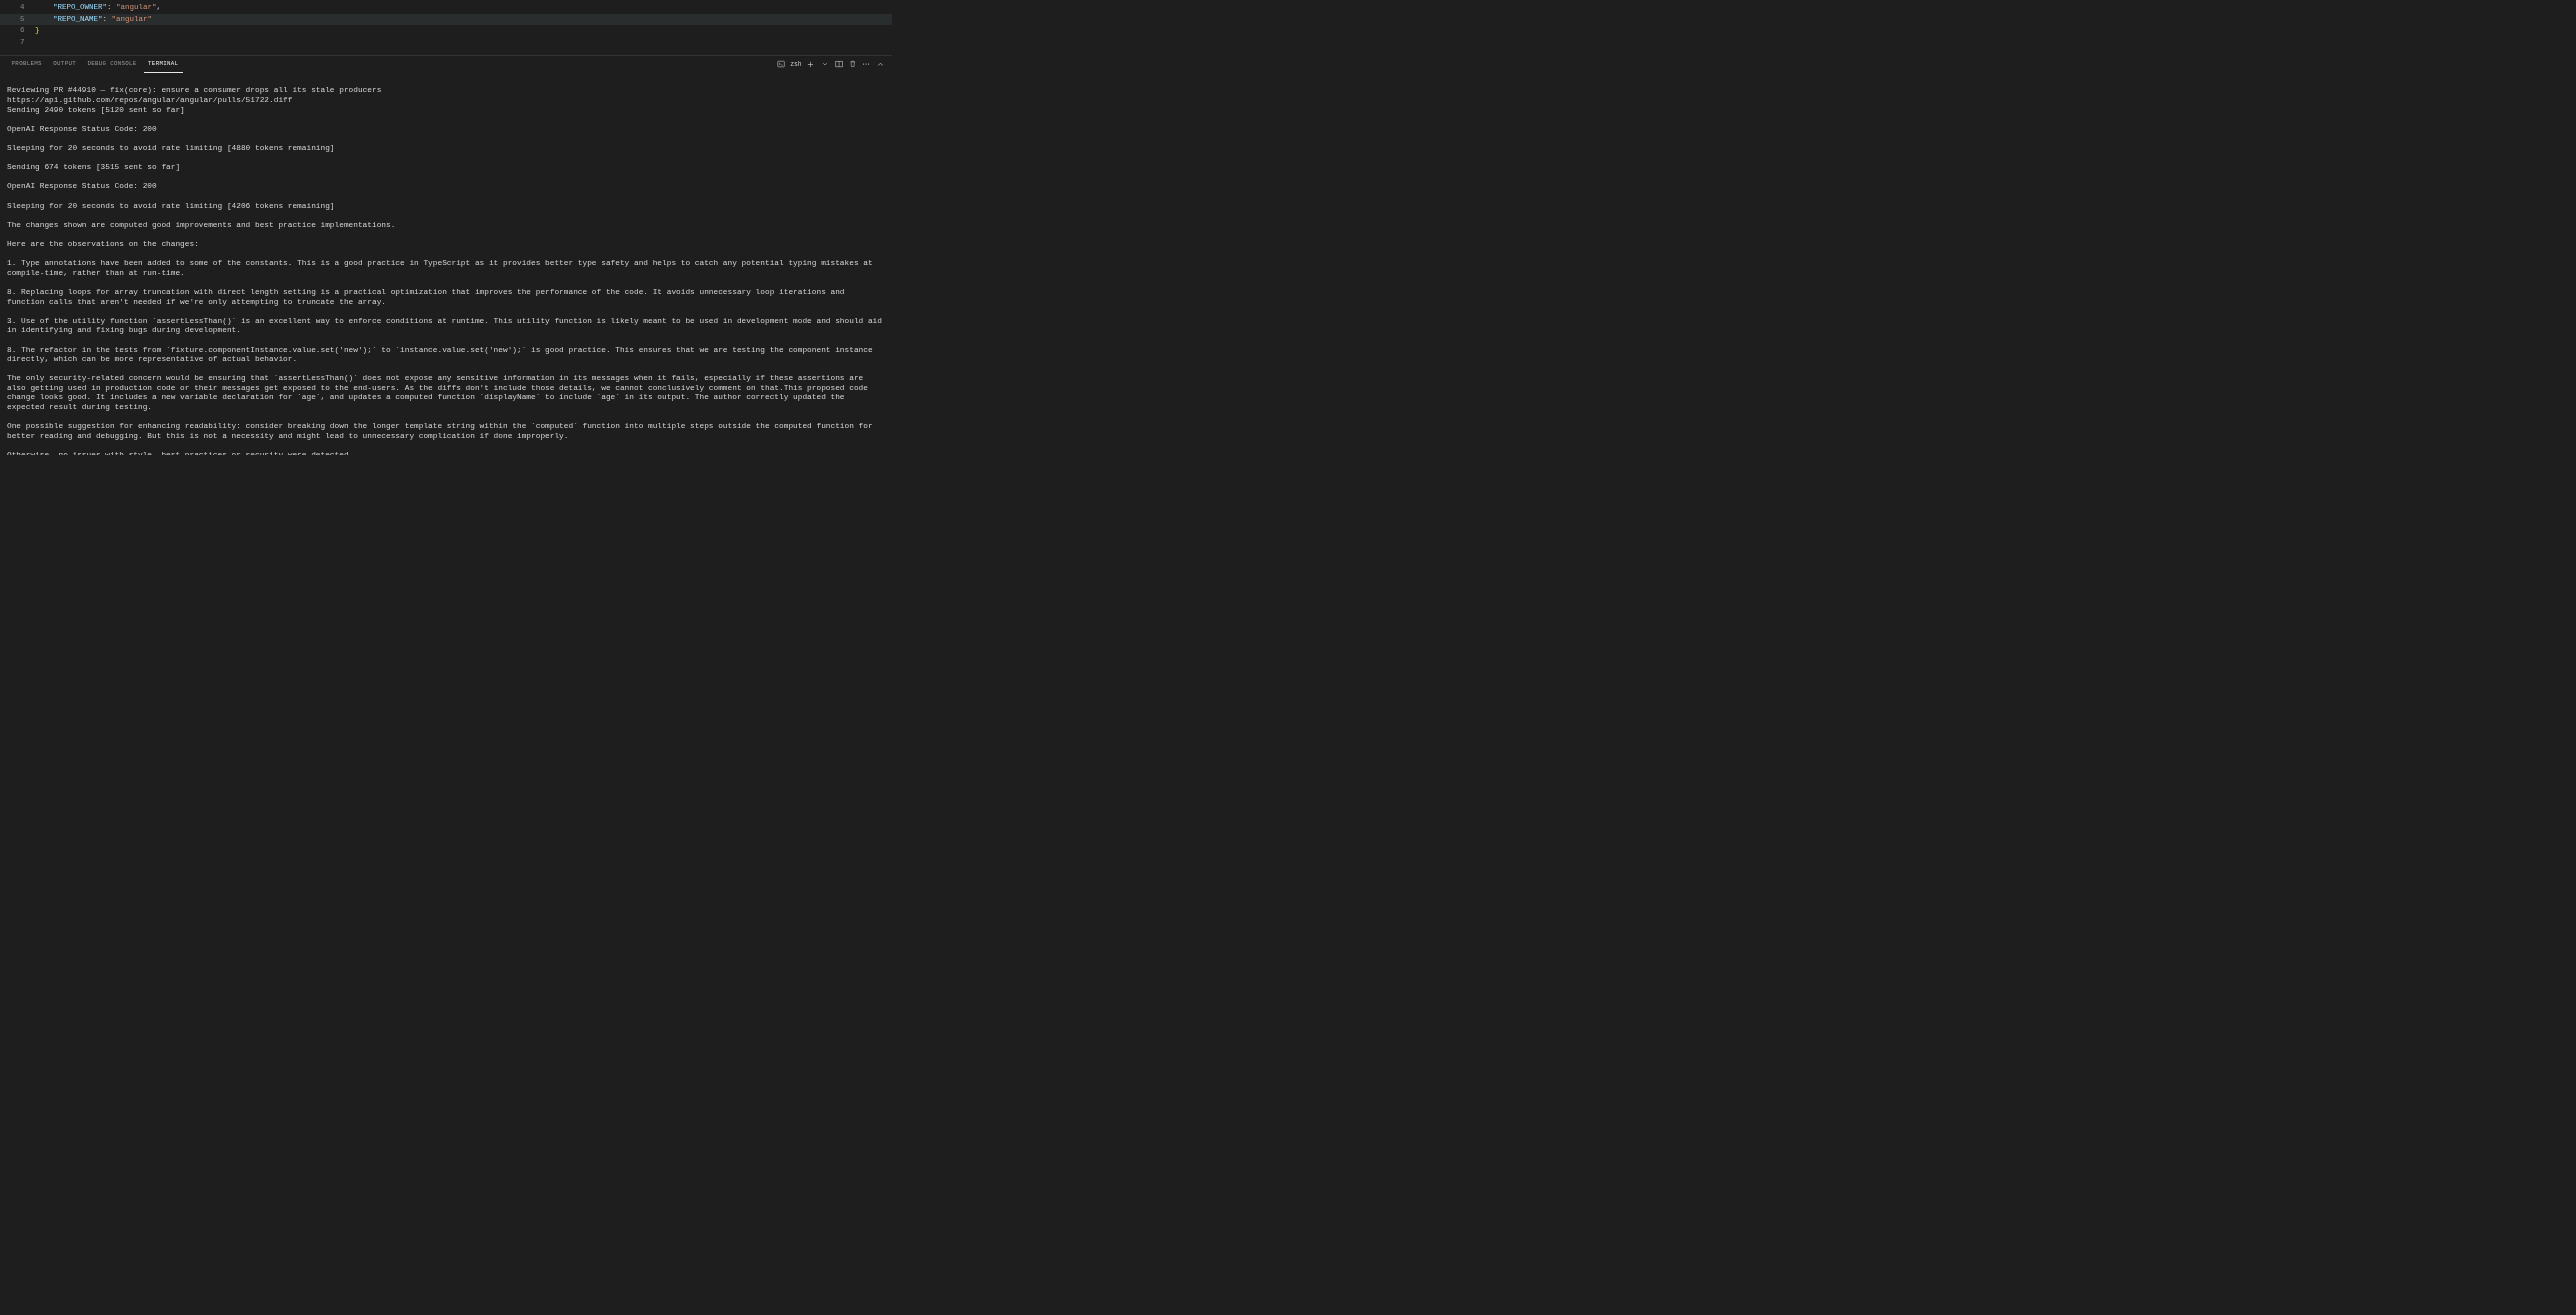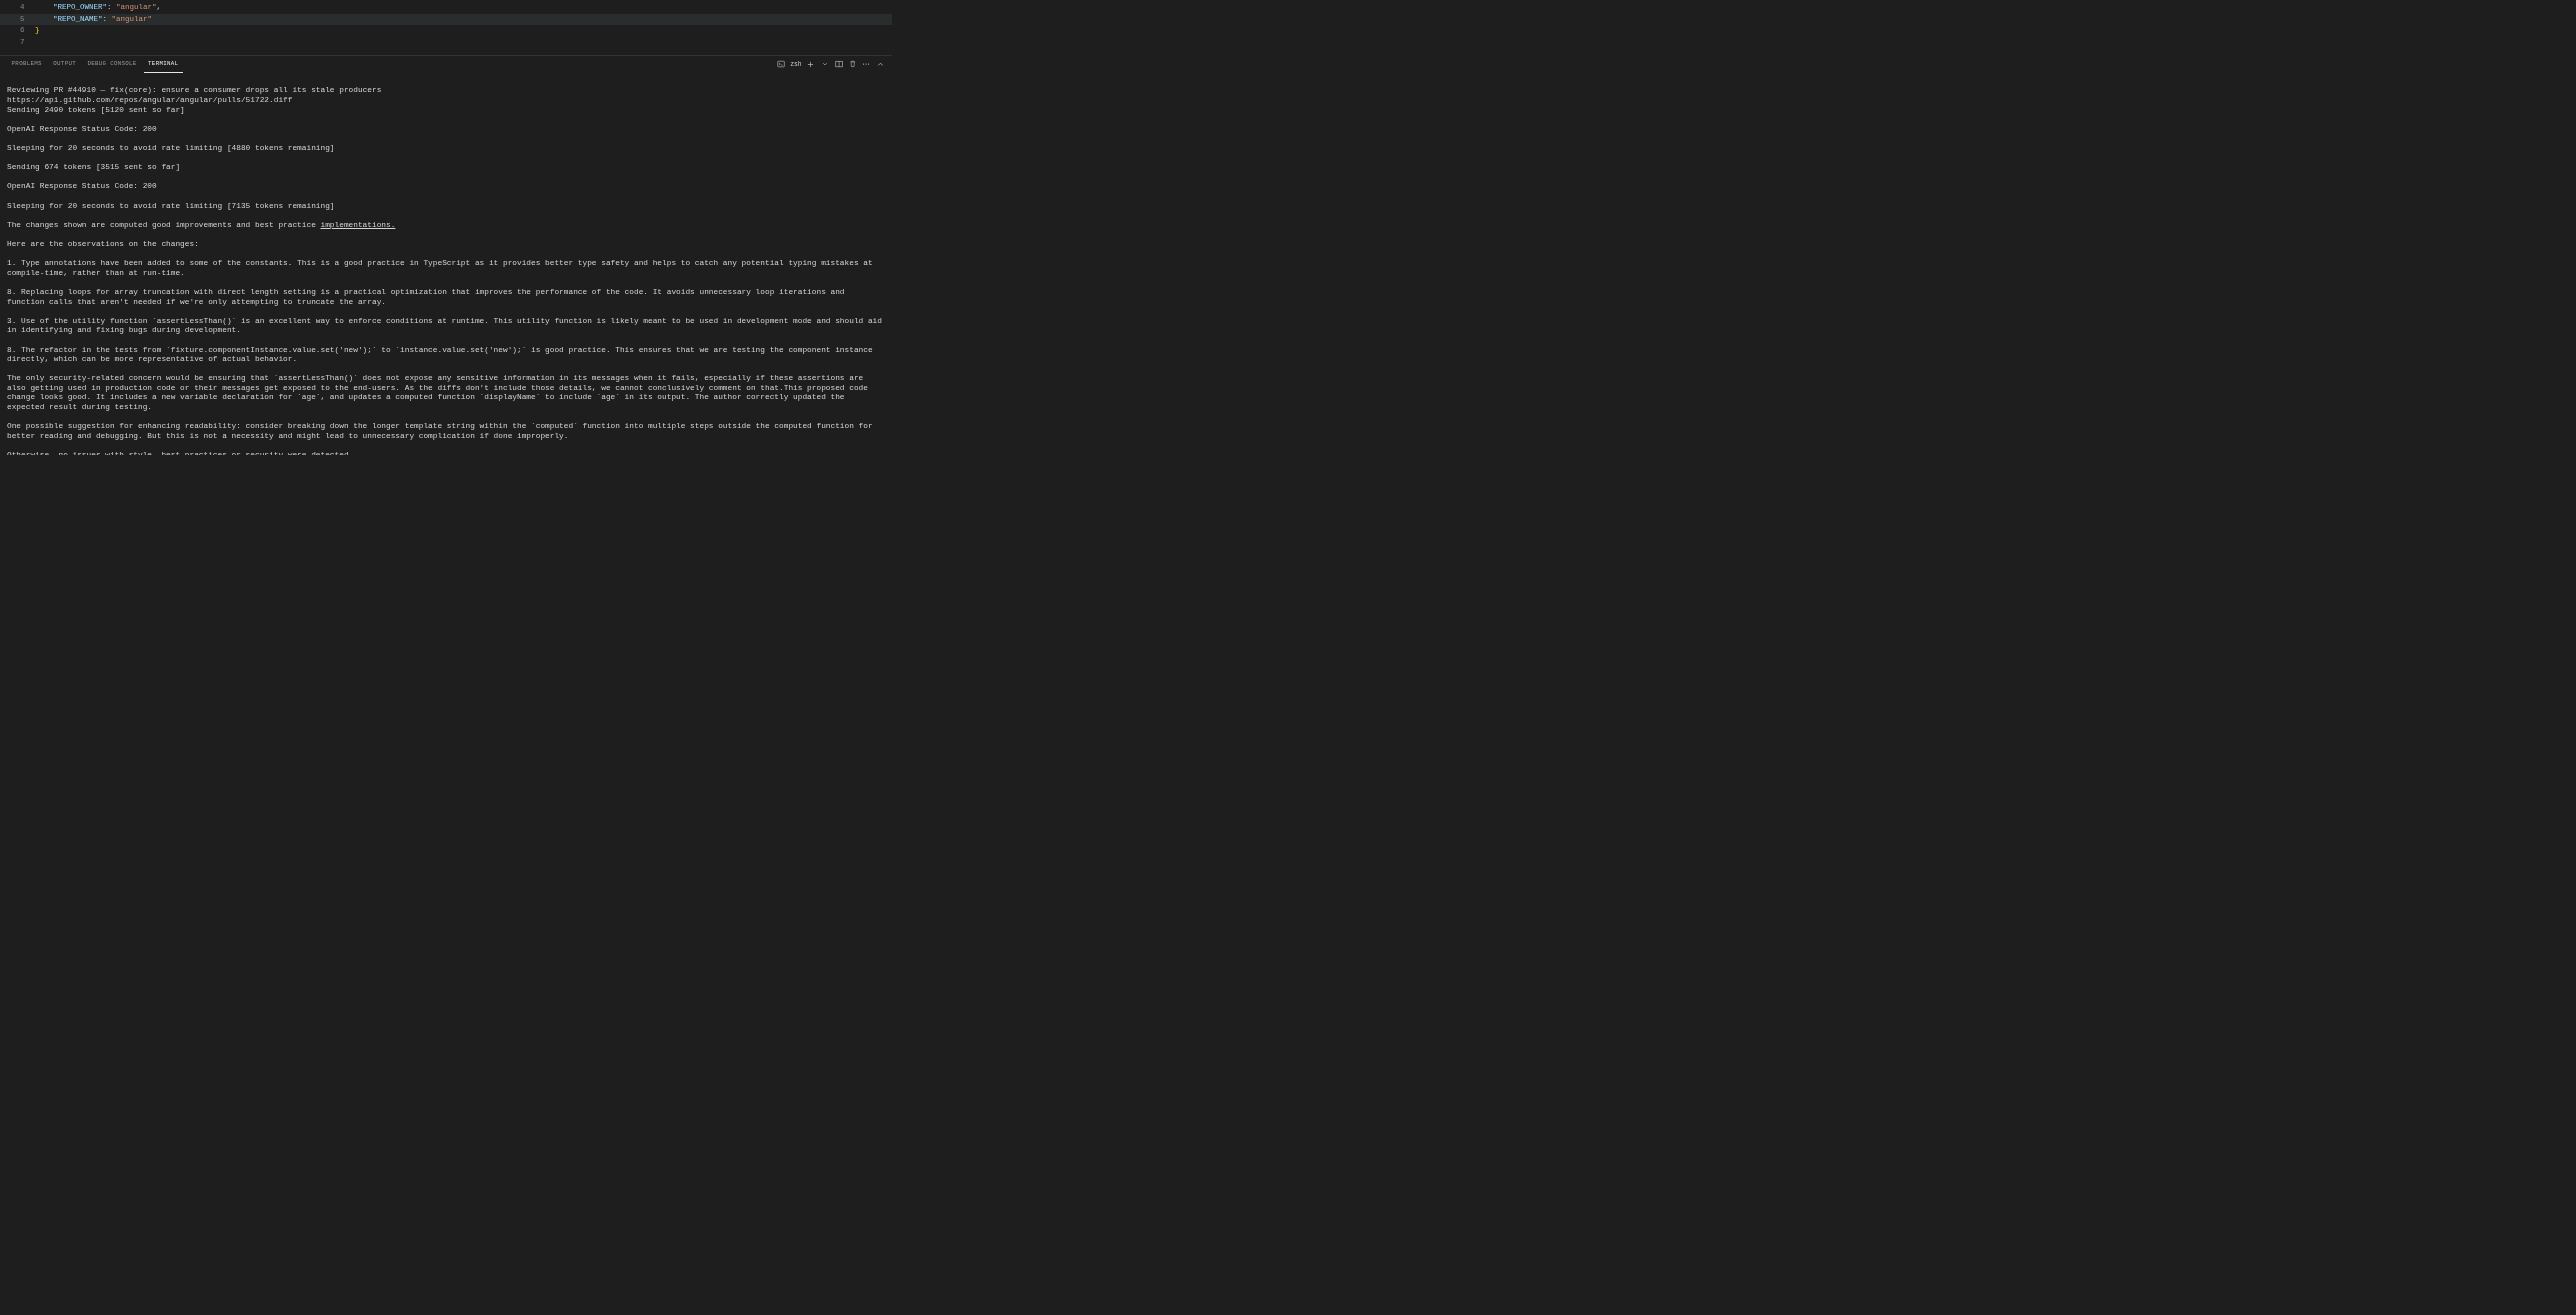--- a/index.html
+++ b/index.html
@@ -89,21 +89,21 @@
 }
 .terminal {
   flex: 1;
   padding: 4.6px 7px 0 7px;
   font-size: 7.8px;
   line-height: 9.6px;
   color: #d4d4d4;
   white-space: pre-wrap;
   overflow: hidden;
 }
-.terminal .underline { text-decoration: underline; }
+.terminal .underline { }
 svg { display: block; }
 </style>
 </head>
 <body>
 
 <div class="editor-area">
 
 <div class="code-line">
       <div class="gutter">4</div>
       <div class="code-content">    <span class="tok-key">"REPO_OWNER"</span><span class="tok-punc">: </span><span class="tok-str">"angular"</span><span class="tok-punc">,</span></div>
@@ -180,21 +180,21 @@
 <span>Sending 2490 tokens [5120 sent so far]</span>
 
 <span>OpenAI Response Status Code: 200</span>
 
 <span>Sleeping for 20 seconds to avoid rate limiting [4880 tokens remaining]</span>
 
 <span>Sending 674 tokens [3515 sent so far]</span>
 
 <span>OpenAI Response Status Code: 200</span>
 
-<span>Sleeping for 20 seconds to avoid rate limiting [7135 tokens remaining]</span>
+<span>Sleeping for 20 seconds to avoid rate limiting [4206 tokens remaining]</span>
 
 <span><span>The changes shown are computed good improvements and best practice </span><span class="underline">implementations.</span></span>
 
 <span>Here are the observations on the changes:</span>
 
 <span>1. Type annotations have been added to some of the constants. This is a good practice in TypeScript as it provides better type safety and helps to catch any potential typing mistakes at compile-time, rather than at run-time.</span>
 
 <span>8. Replacing loops for array truncation with direct length setting is a practical optimization that improves the performance of the code. It avoids unnecessary loop iterations and function calls that aren't needed if we're only attempting to truncate the array.</span>
 
 <span>3. Use of the utility function `assertLessThan()` is an excellent way to enforce conditions at runtime. This utility function is likely meant to be used in development mode and should aid in identifying and fixing bugs during development.</span>

